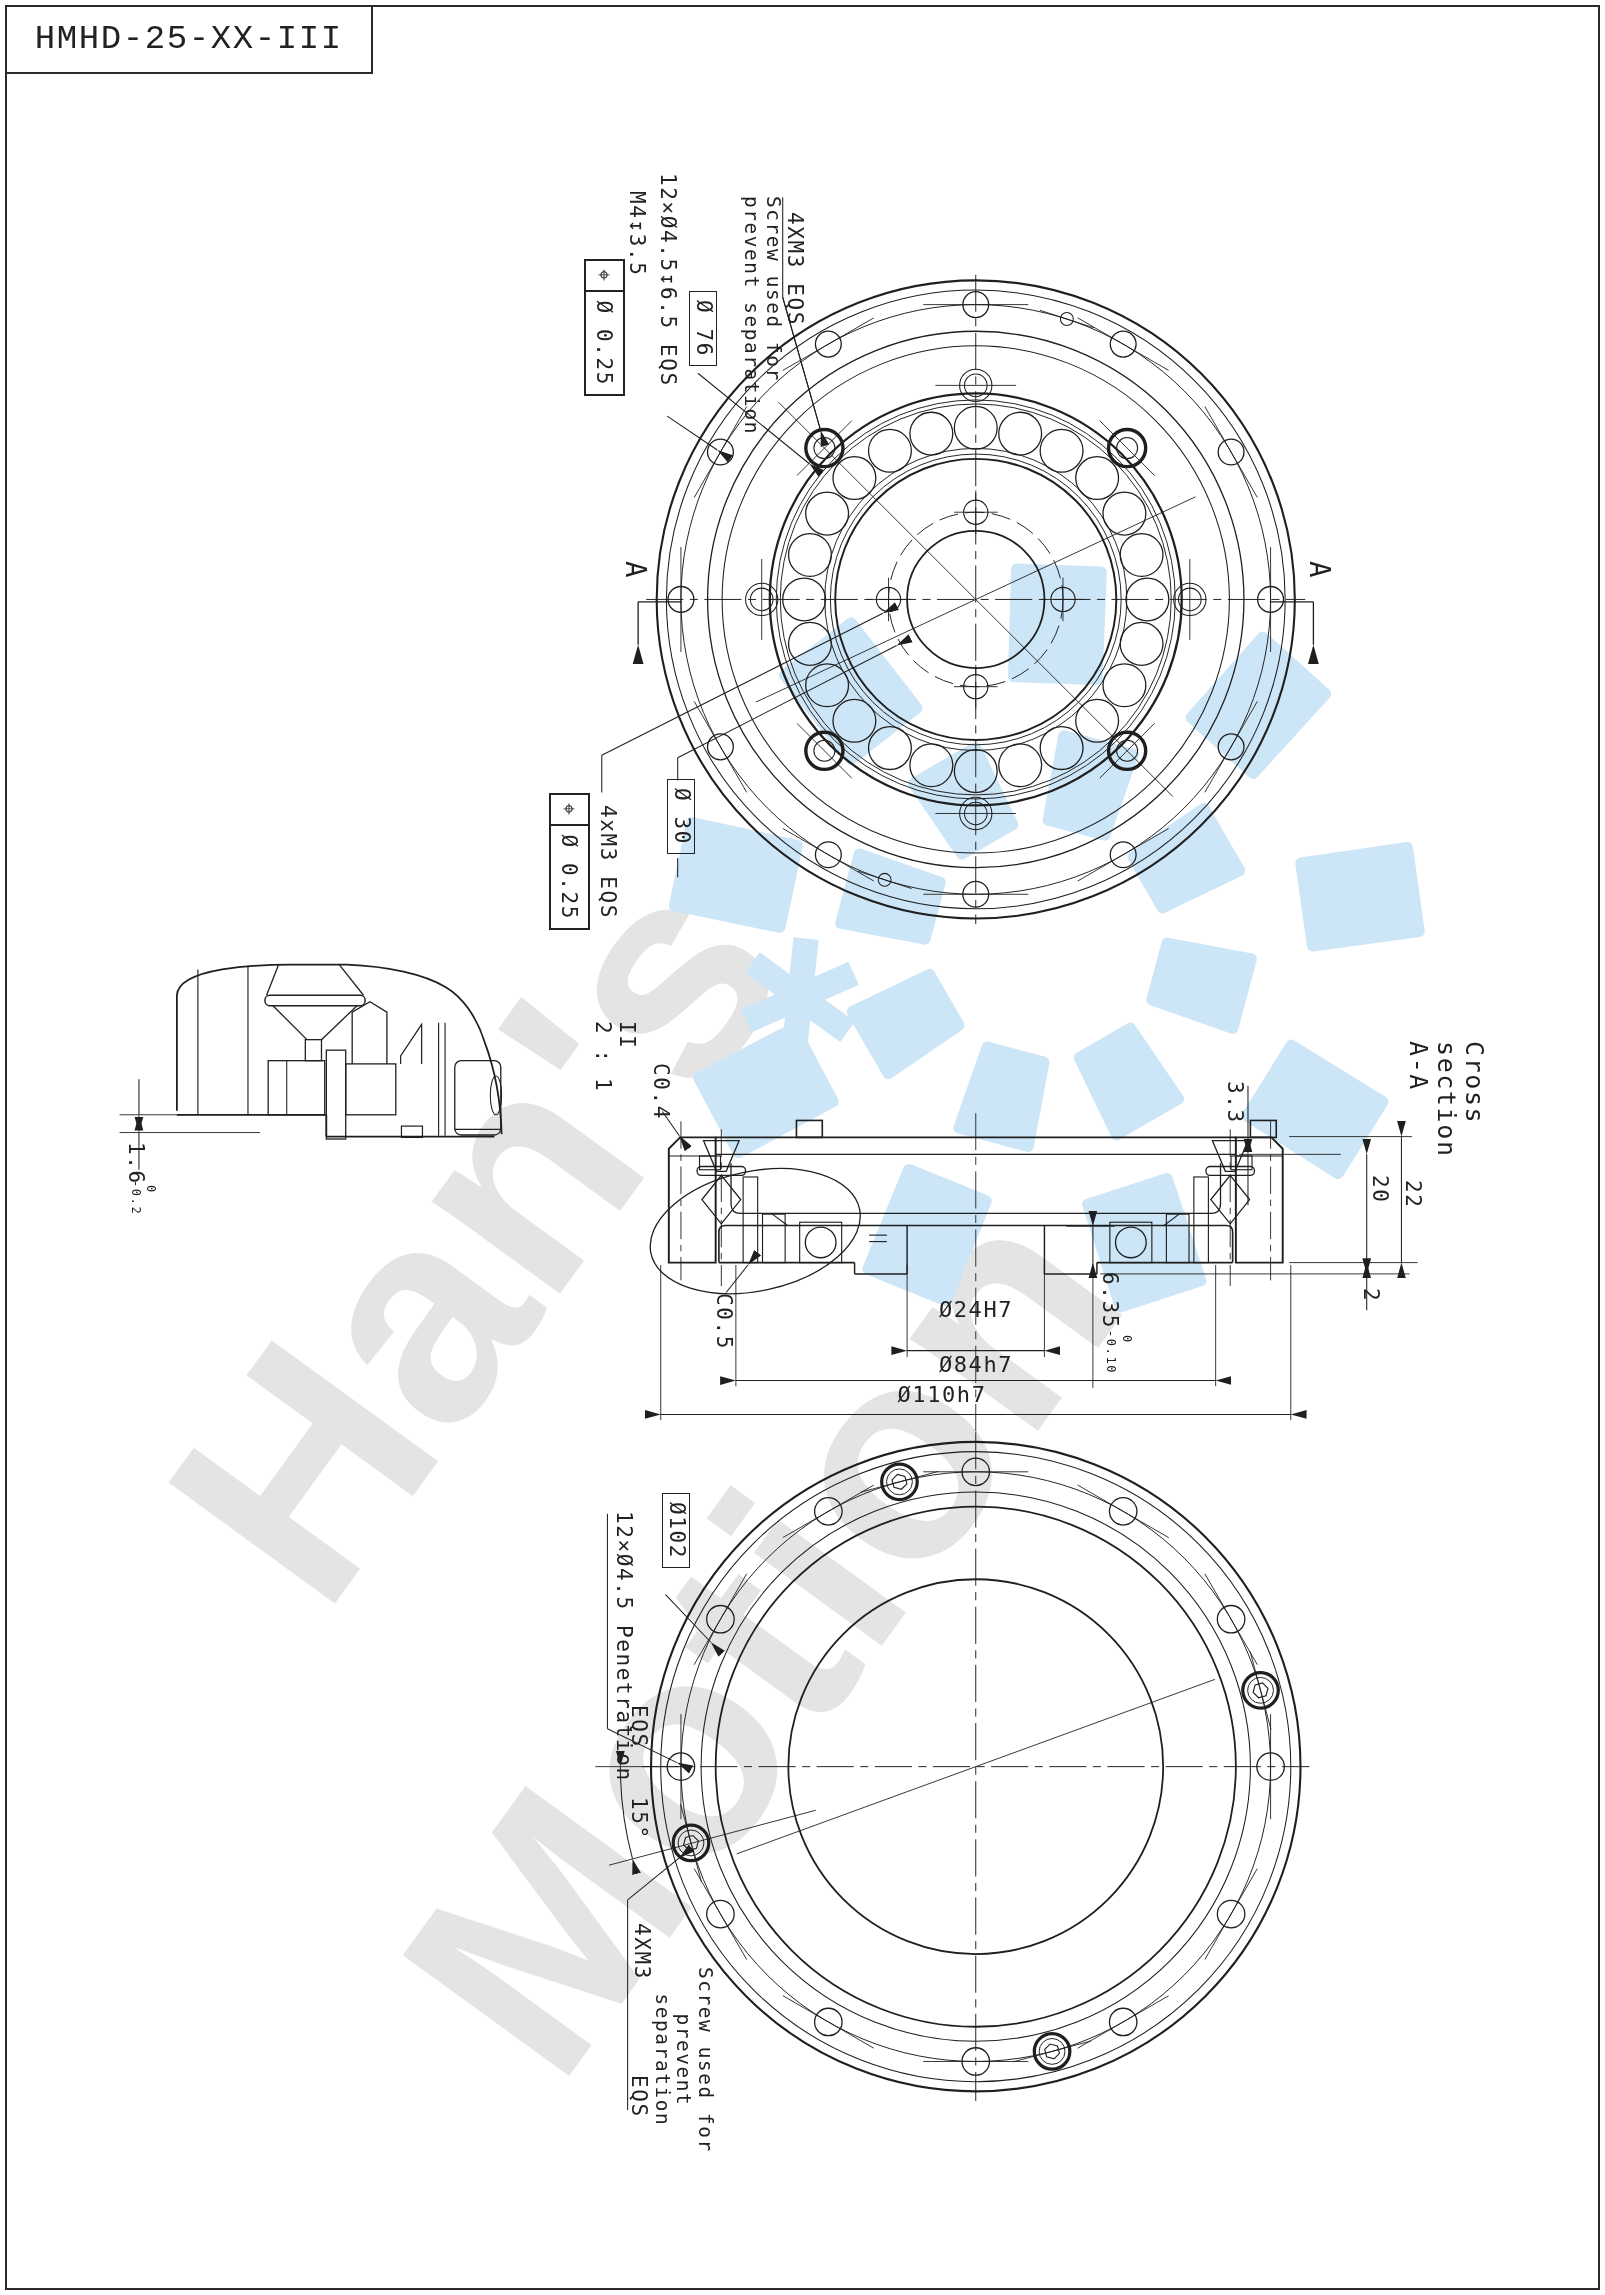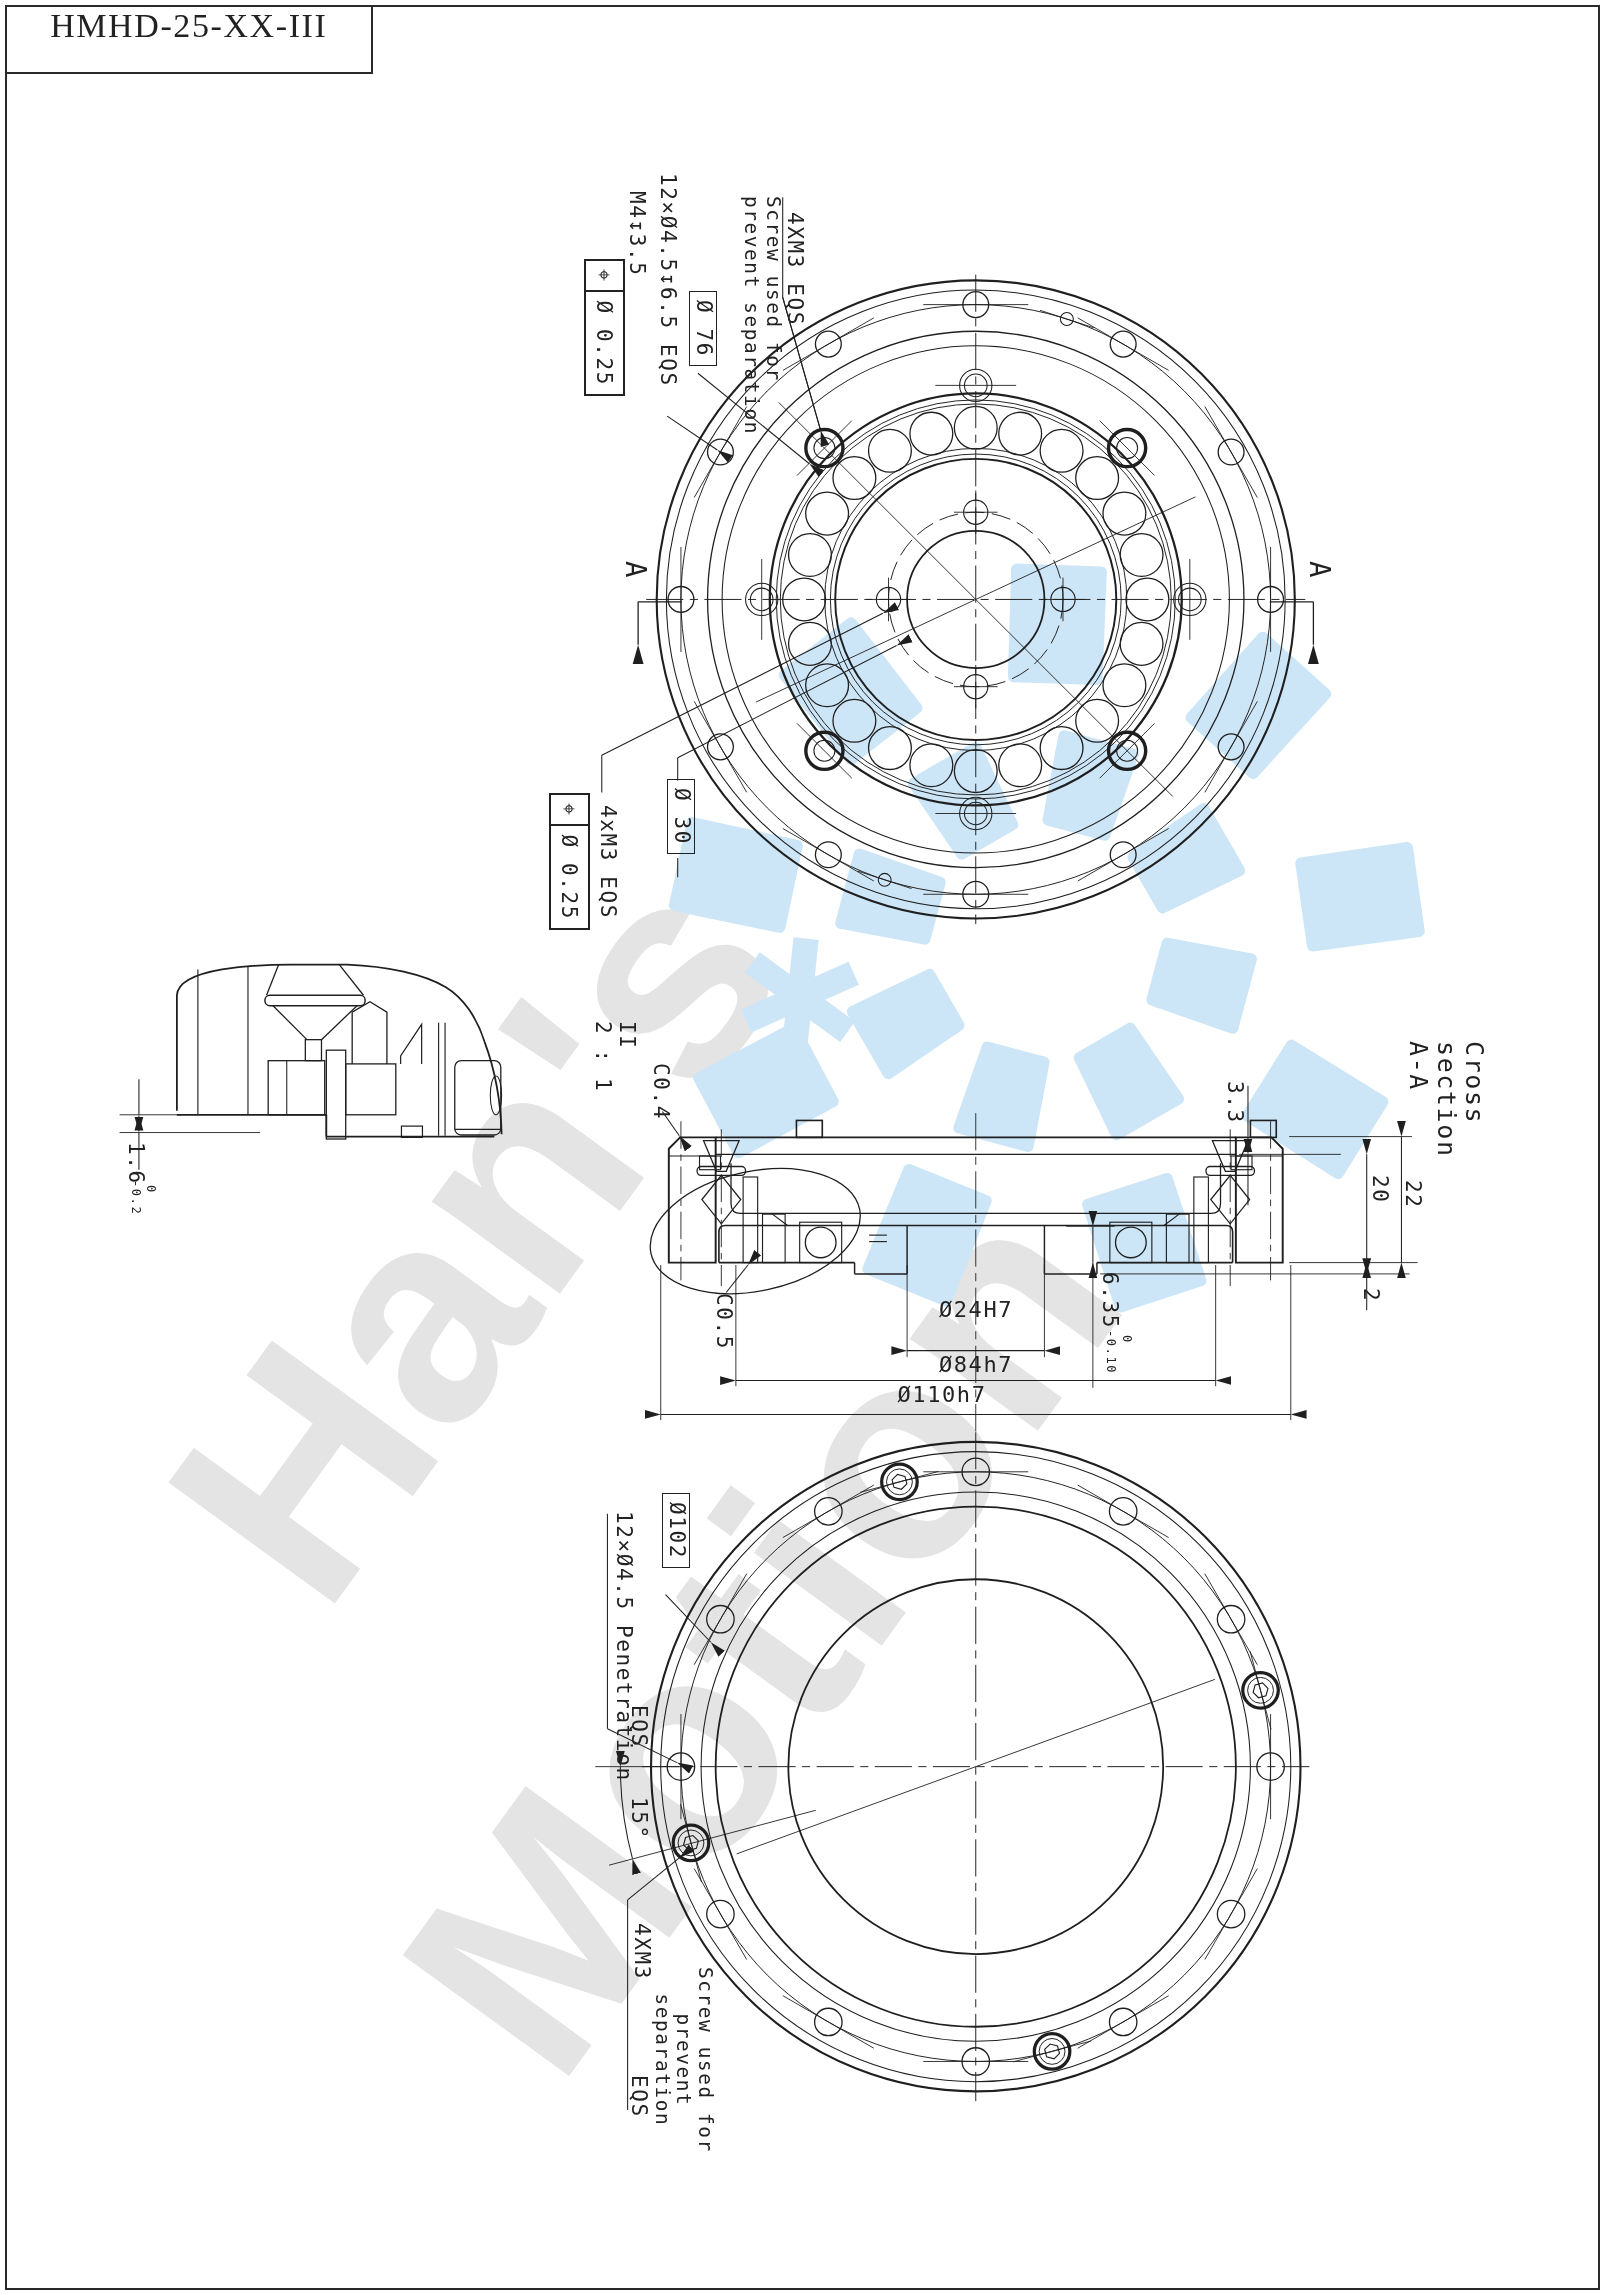--- a/index.html
+++ b/index.html
@@ -1,21 +1,21 @@
 <!DOCTYPE html>
 <html style="font-size:13px"><head>
 <meta charset="utf-8">
 <style>
   html,body{margin:0;padding:0;background:#fff;}
   #sheet{position:relative;width:1605px;height:2295px;background:#ffffff;overflow:hidden;
          font-family:"DejaVu Sans Mono","DejaVu Sans",monospace;}
   #page-border{position:absolute;left:4.8px;top:4.8px;right:4.8px;bottom:4.8px;border:2.4px solid #2a2a2a;}
   #title-block{position:absolute;left:4.8px;top:4.8px;width:364px;height:65px;border:2.4px solid #2a2a2a;
-               display:flex;align-items:flex-start;justify-content:center;background:#fff;
-               font-family:Liberation Serif, serif;font-size:34px;letter-spacing:1.6px;color:#222;}
+               display:flex;align-items:center;justify-content:center;background:#fff;
+               font-family:Liberation Mono, monospace;font-size:34px;letter-spacing:1.6px;color:#222;}
   svg{position:absolute;left:0;top:0;}
   .lbl{position:absolute;color:#222;letter-spacing:1.6px;line-height:1.12;white-space:pre-line;}
   .rot{transform-origin:0 0;transform:rotate(90deg);}
   .box{border:1.6px solid #222;padding:0.8px 8px 1.6px 8px;white-space:nowrap;}
   .ctr{transform:translateX(-50%);}
   .ctrline{text-align:center;}
   .fcf{position:absolute;display:flex;border:2px solid #222;background:transparent;
        transform-origin:0 0;transform:rotate(90deg);color:#222;}
   .fcf .c{display:flex;align-items:center;justify-content:center;font-size:21px;letter-spacing:1.6px;
           padding:3.2px 8px;height:31px;}

